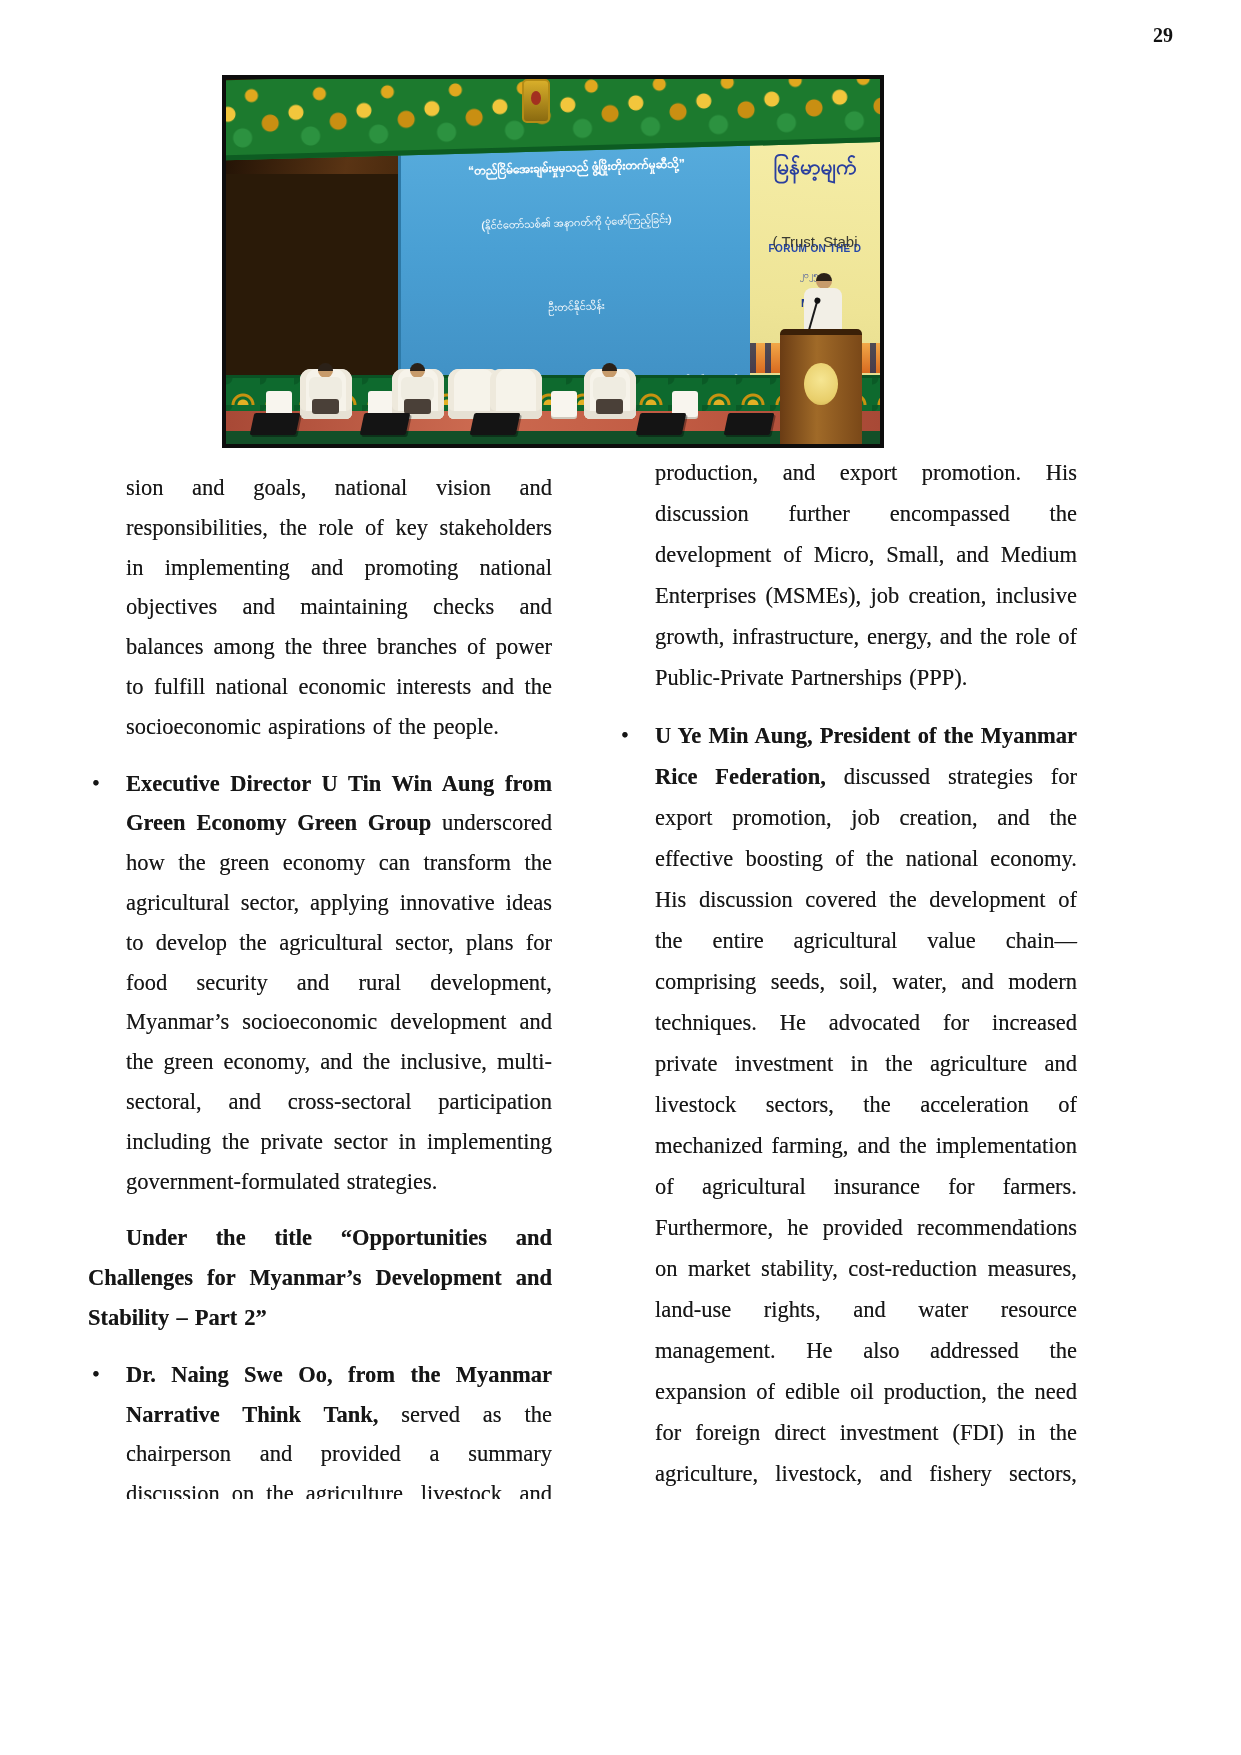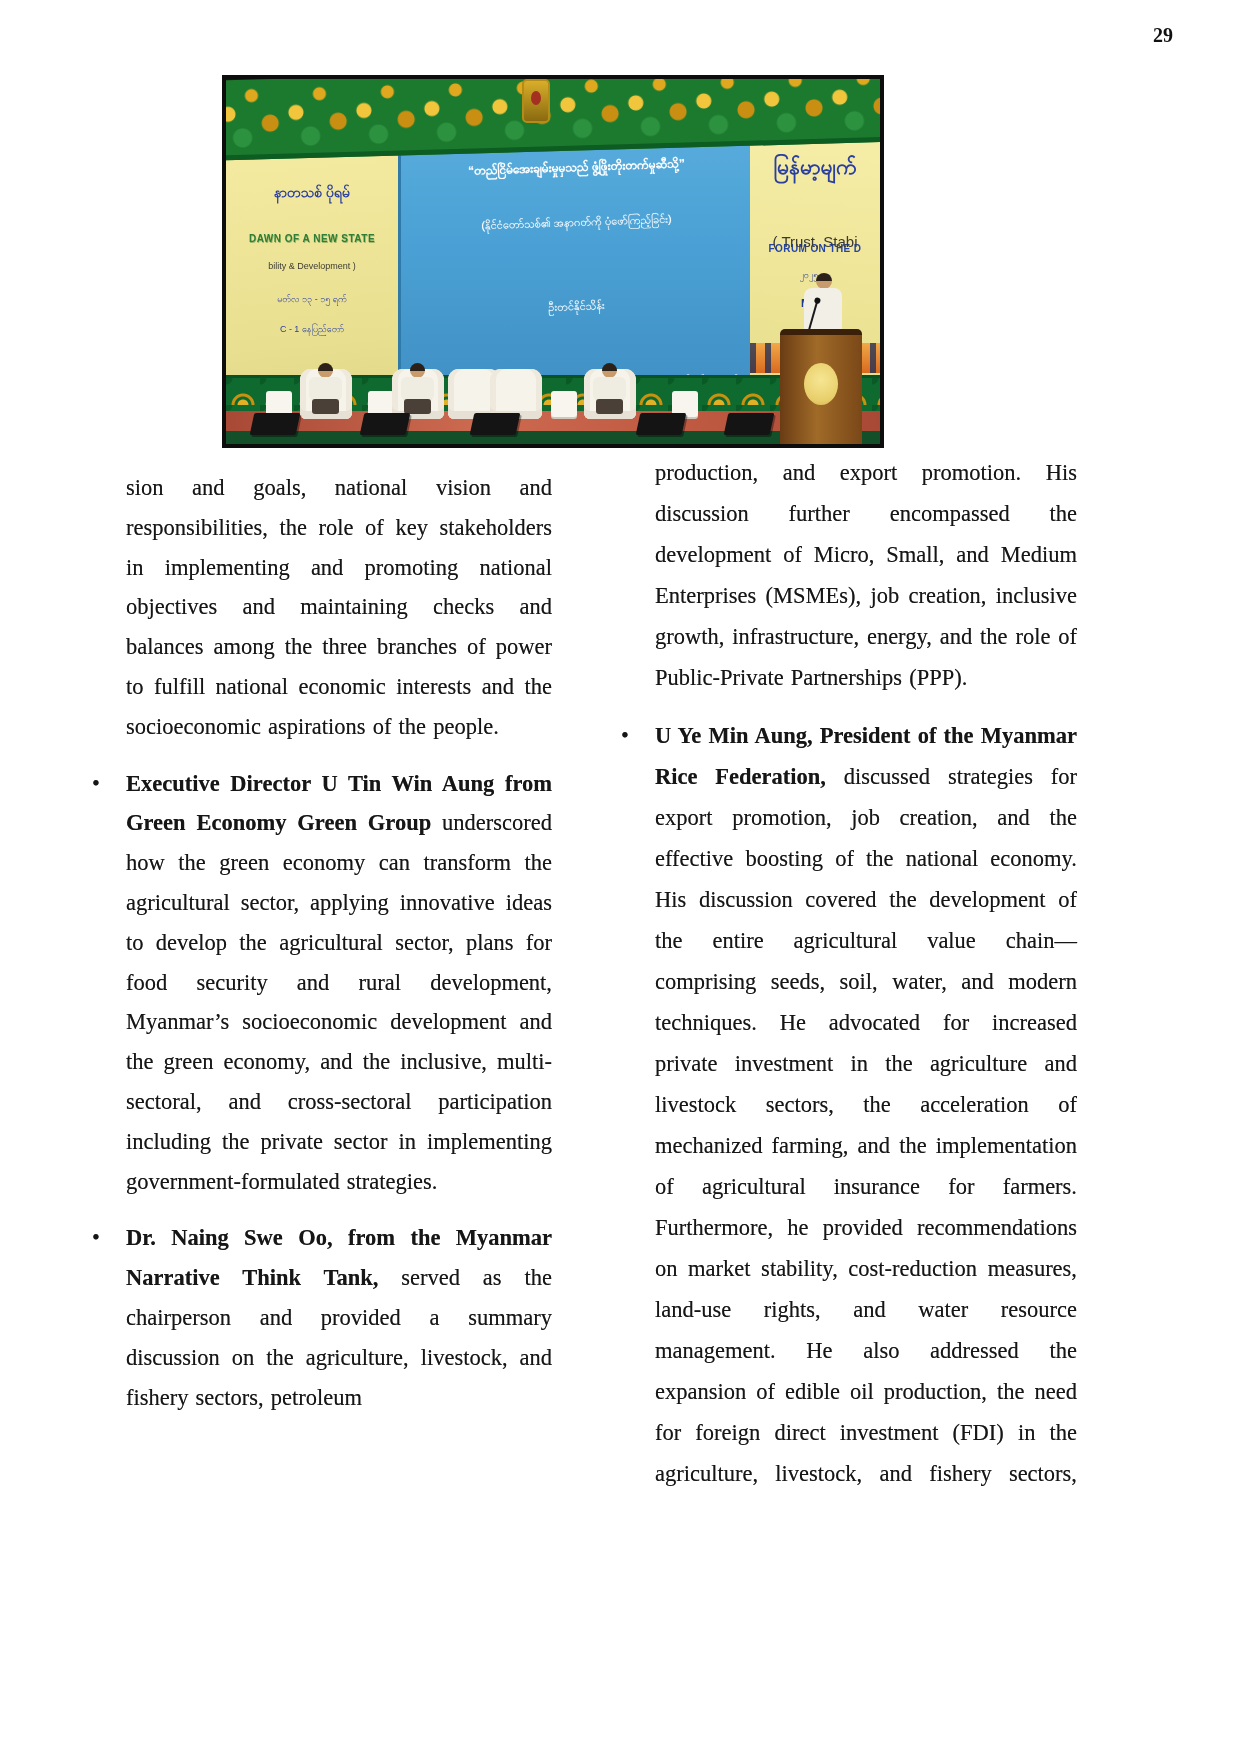--- a/index.html
+++ b/index.html
@@ -124,33 +124,20 @@
   <figure class="photo-frame" style="margin:0;">
     <div class="ph-curtain"></div>
 
     <div class="ph-screen">
       <div class="scr-line scr-l1">“တည်ငြိမ်အေးချမ်းမှုမှသည် ဖွံ့ဖြိုးတိုးတက်မှုဆီသို့”</div>
       <div class="scr-line scr-l2">(နိုင်ငံတော်သစ်၏ အနာဂတ်ကို ပုံဖော်ကြည့်ခြင်း)</div>
       <div class="scr-line scr-l3">ဦးတင်နိုင်သိန်း</div>
       <div class="scr-line scr-date">၂၀၂၅ ခုနှစ် မတ်လ ၁၃ ရက်</div>
     </div>
 
-    <div class="ph-banner-left">
-      <div class="bn-txt lb-title">နာတသစ် ပိုရမ်</div>
-      <div class="bn-txt lb-sub">DAWN OF A NEW STATE</div>
-      <div class="bn-txt lb-dev">bility &amp; Development )</div>
-      <div class="bn-txt lb-date">မတ်လ ၁၃ - ၁၅ ရက်</div>
-      <div class="bn-txt lb-loc">C - 1  နေပြည်တော်</div>
-      <div class="lb-pagoda">
-        <div class="tri tri1"></div>
-        <div class="tri tri2"></div>
-        <div class="tri tri3"></div>
-        <div class="base"></div>
-      </div>
-    </div>
 
     <div class="ph-banner-right">
       <div class="bn-txt rb-title">မြန်မာ့မျက်</div>
       <div class="bn-txt rb-forum">FORUM ON THE D</div>
       <div class="bn-txt rb-trust">( Trust, Stabi</div>
       <div class="bn-txt rb-date">၂၀၂၅ ခုနှ</div>
       <div class="bn-txt rb-micc">MICC</div>
       <div class="rb-city"></div>
     </div>
 
@@ -211,20 +198,21 @@
     </div>
   </figure>
 
   <div class="col col-left">
     <p class="para-cont">
       <span>sion and goals, national vision and responsibilities, the role of key stakeholders in implementing and promoting national objectives and maintaining checks and balances among the three branches of power to fulfill national economic interests and the socioeconomic aspirations of the people.</span>
     </p>
     <p class="para-bullet">
       <span class="bullet-marker">•</span><b>Executive Director U Tin Win Aung from Green Economy Green Group</b><span> underscored how the green economy can transform the agricultural sector, applying innovative ideas to develop the agricultural sector, plans for food security and rural development, Myanmar’s socioeconomic development and the green economy, and the inclusive, multi-sectoral, and cross-sectoral participation including the private sector in implementing government-formulated strategies.</span>
     </p>
+    <p class="para-heading">Under the title “Opportunities and Challenges for Myanmar’s Development and Stability – Part 2”</p>
     <p class="para-bullet">
       <span class="bullet-marker">•</span><b>Dr. Naing Swe Oo, from the Myanmar Narrative Think Tank,</b><span> served as the chairperson and provided a summary discussion on the agriculture, livestock, and fishery sectors, petroleum</span>
     </p>
   </div>
 
   <div class="col col-right">
     <p class="para-cont">
       <span>production, and export promotion. His discussion further encompassed the development of Micro, Small, and Medium Enterprises (MSMEs), job creation, inclusive growth, infrastructure, energy, and the role of Public-Private Partnerships (PPP).</span>
     </p>
     <p class="para-bullet">

